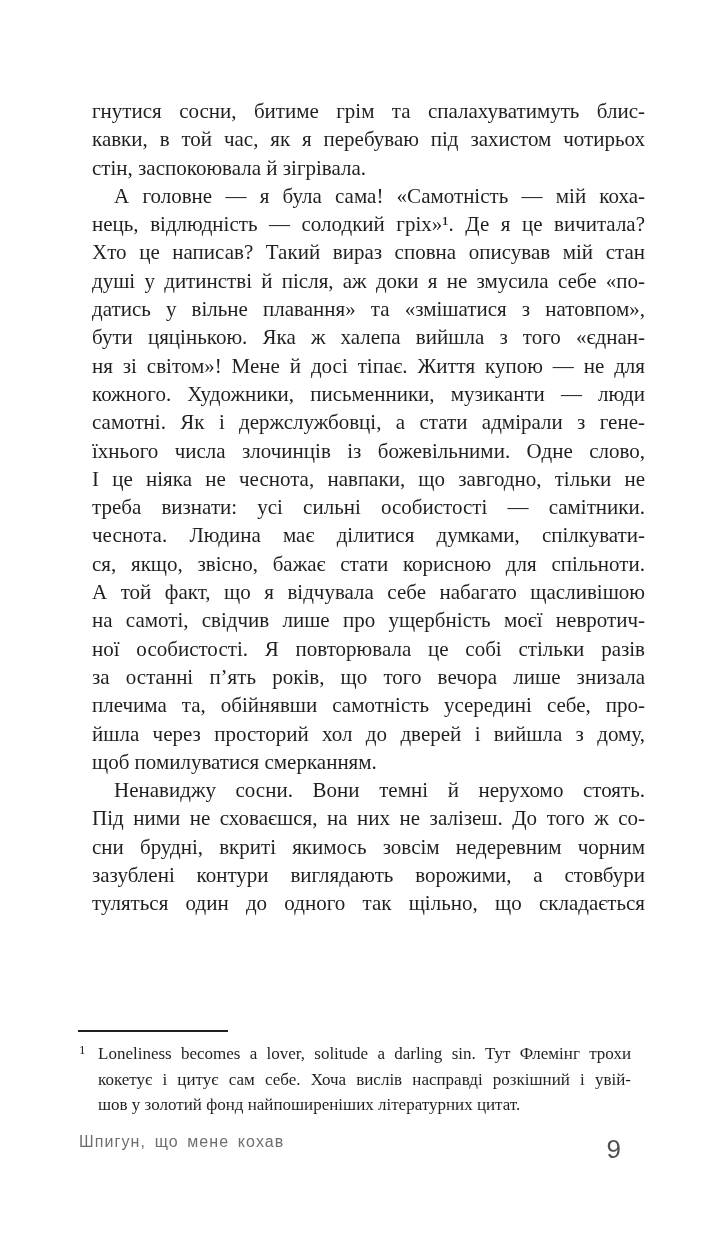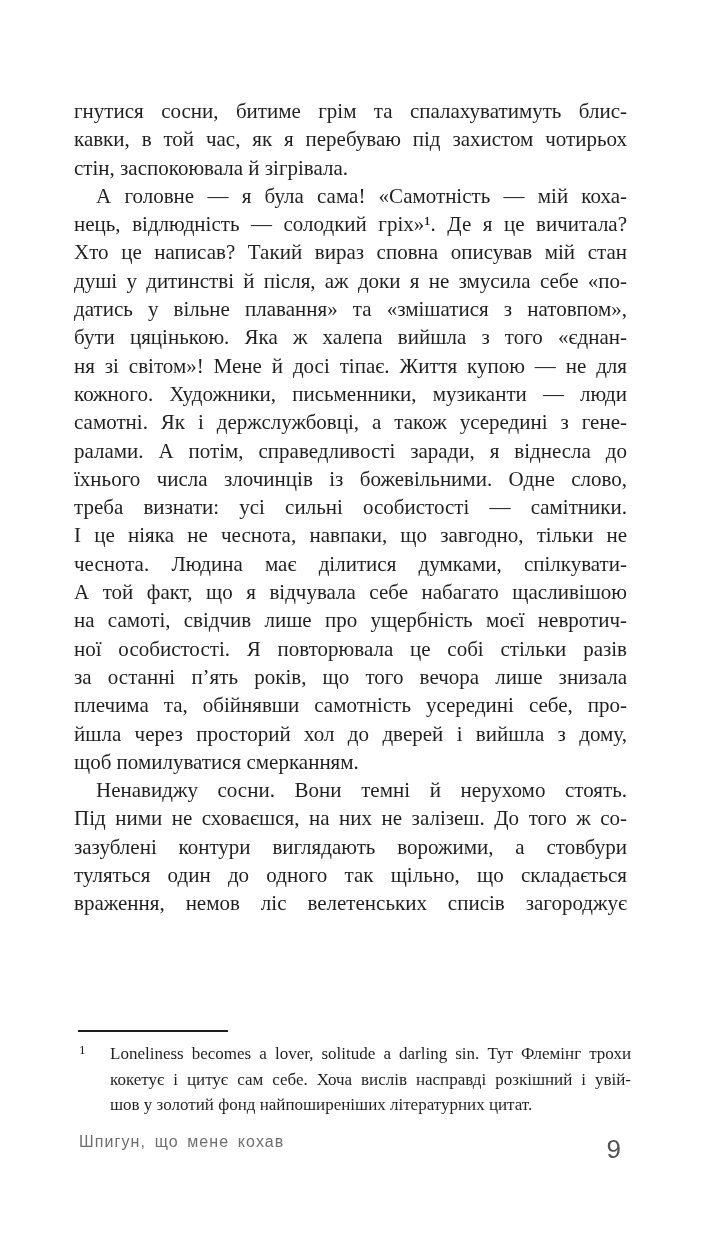--- a/index.html
+++ b/index.html
@@ -15,21 +15,21 @@
     position:relative;
     width:709px;height:1241px;
     margin:0 auto;
     background:var(--bg);
     overflow:hidden;
     font-family:"Liberation Serif","DejaVu Serif",serif;
     color:var(--body-text);
   }
   .body-text{
     position:absolute;
-    left:74px;top:97px;width:553px;
+    left:92px;top:97px;width:553px;
   }
   .line{
     font-size:21px;
     line-height:28.3px;
     height:28.3px;
     overflow:hidden;
     text-align:justify;
     text-align-last:justify;
     -moz-text-align-last:justify;
     white-space:nowrap;
@@ -51,21 +51,21 @@
   .footnote{
     position:absolute;
     left:78px;top:1041px;width:553px;
   }
   .fn-marker{
     position:absolute;
     left:1px;top:1px;
     font-size:13px;
     color:var(--body-text);
   }
-  .fn-text{ margin-left:32px; }
+  .fn-text{ margin-left:20px; }
   .fn-line{
     font-size:17px;
     line-height:25.5px;
     height:25.5px;
     overflow:hidden;
     text-align:justify;
     text-align-last:justify;
     -moz-text-align-last:justify;
   }
   .fn-line.lastline{
@@ -101,38 +101,38 @@
       <div class="line">кавки, в той час, як я перебуваю під захистом чотирьох</div>
       <div class="line lastline">стін, заспокоювала й зігрівала.</div>
       <div class="line indent">А головне — я була сама! «Самотність — мій коха-</div>
       <div class="line">нець, відлюдність — солодкий гріх»¹. Де я це вичитала?</div>
       <div class="line">Хто це написав? Такий вираз сповна описував мій стан</div>
       <div class="line">душі у дитинстві й після, аж доки я не змусила себе «по-</div>
       <div class="line">датись у вільне плавання» та «змішатися з натовпом»,</div>
       <div class="line">бути цяцінькою. Яка ж халепа вийшла з того «єднан-</div>
       <div class="line">ня зі світом»! Мене й досі тіпає. Життя купою — не для</div>
       <div class="line">кожного. Художники, письменники, музиканти — люди</div>
-      <div class="line">самотні. Як і держслужбовці, а також усередині з гене-</div>
-      <div class="line">ралами. А потім, справедливості заради, я віднесла до</div>
+      <div class="line">самотні. Як і держслужбовці, а стати адмірали з гене-</div>
       <div class="line">їхнього числа злочинців із божевільними. Одне слово,</div>
+      <div class="line">І це ніяка не чеснота, навпаки, що завгодно, тільки не</div>
       <div class="line">треба визнати: усі сильні особистості — самітники.</div>
-      <div class="line">І це ніяка не чеснота, навпаки, що завгодно, тільки не</div>
       <div class="line">чеснота. Людина має ділитися думками, спілкувати-</div>
+      <div class="line">ся, якщо, звісно, бажає стати корисною для спільноти.</div>
       <div class="line">А той факт, що я відчувала себе набагато щасливішою</div>
       <div class="line">на самоті, свідчив лише про ущербність моєї невротич-</div>
       <div class="line">ної особистості. Я повторювала це собі стільки разів</div>
       <div class="line">за останні п’ять років, що того вечора лише знизала</div>
       <div class="line">плечима та, обійнявши самотність усередині себе, про-</div>
       <div class="line">йшла через просторий хол до дверей і вийшла з дому,</div>
       <div class="line lastline">щоб помилуватися смерканням.</div>
       <div class="line indent">Ненавиджу сосни. Вони темні й нерухомо стоять.</div>
       <div class="line">Під ними не сховаєшся, на них не залізеш. До того ж со-</div>
+      <div class="line">сни брудні, вкриті якимось зовсім недеревним чорним</div>
       <div class="line">зазублені контури виглядають ворожими, а стовбури</div>
       <div class="line">туляться один до одного так щільно, що складається</div>
-      <div class="line">враження, немов ліс велетенських списів загороджує</div>
     </div>
 
   <div class="footnote-rule"></div>
 
   <div class="footnote">
     <span class="fn-marker">1</span>
     <div class="fn-text">
         <div class="fn-line">Loneliness becomes a lover, solitude a darling sin. Тут Флемінг трохи</div>
         <div class="fn-line">кокетує і цитує сам себе. Хоча вислів насправді розкішний і увій-</div>
         <div class="fn-line lastline">шов у золотий фонд найпоширеніших літературних цитат.</div>

